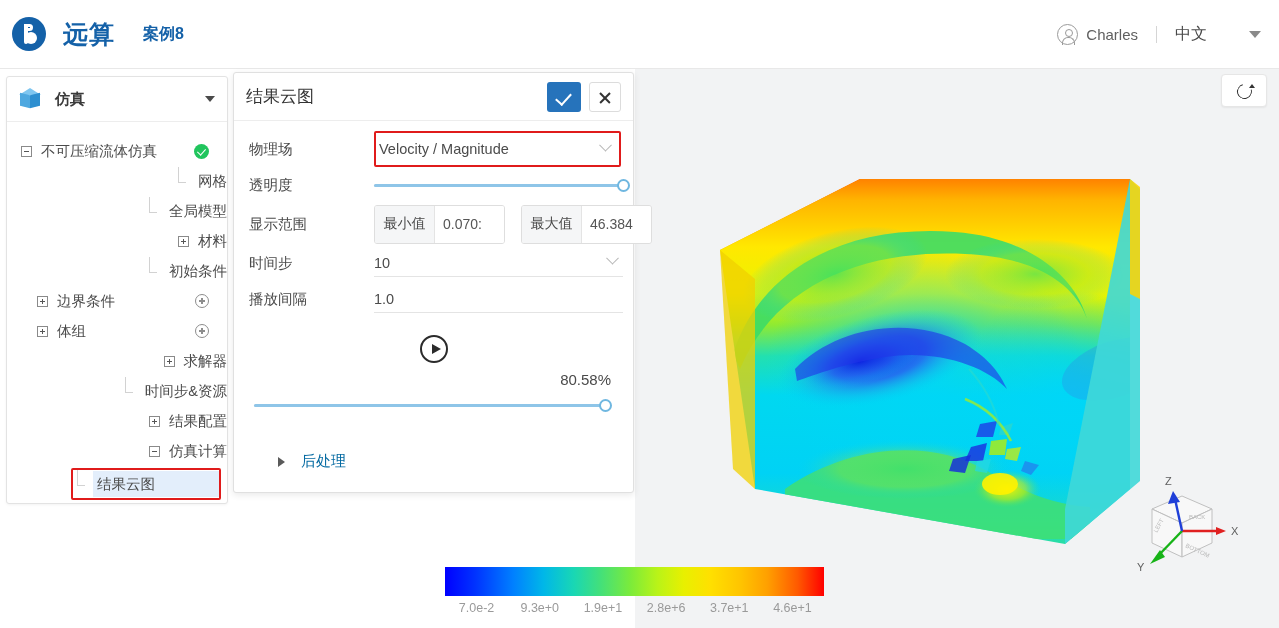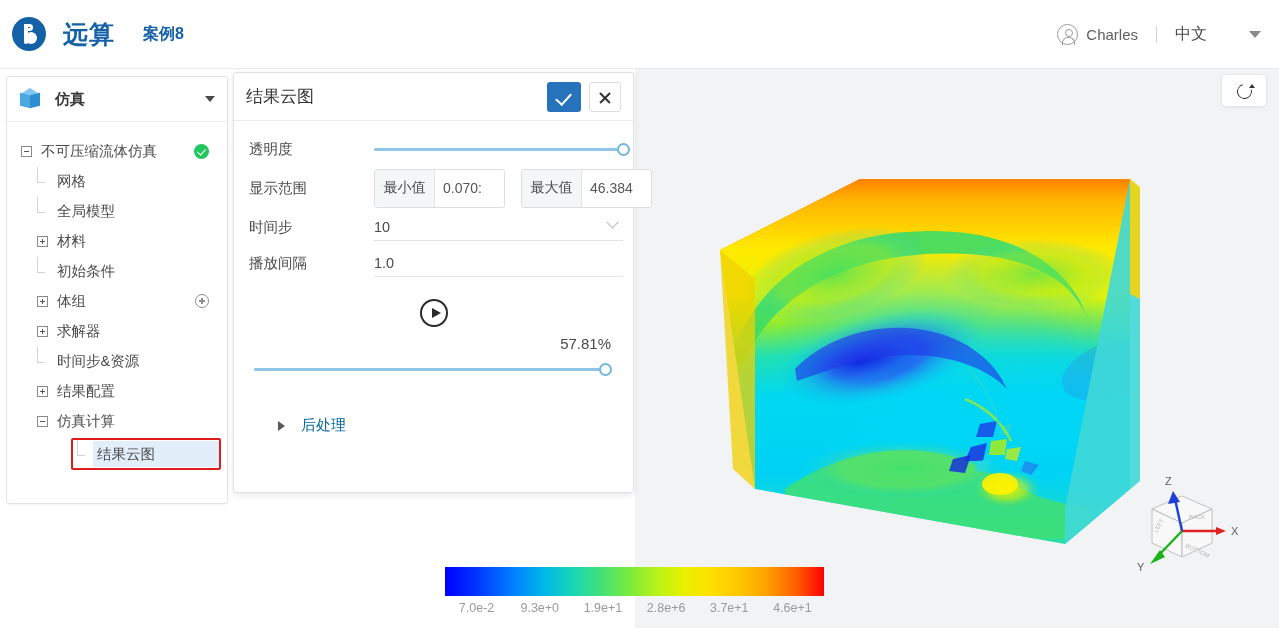--- a/index.html
+++ b/index.html
@@ -121,21 +121,21 @@
     width: 11px; height: 11px; flex: none; margin-right: 9px; position: relative;
   }
   .leaf-stem::before {
     content: ""; position: absolute; left: 0; top: -9px;
     width: 1px; height: 16px; background: #d2d2d2;
   }
   .leaf-stem::after {
     content: ""; position: absolute; left: 0; top: 6px;
     width: 8px; height: 1px; background: #d2d2d2;
   }
-  .tree-row.indent { padding-left: 30px; }
+  .tree-row.indent { padding-left: 30px; justify-content: flex-end; }
   .tree-label { white-space: nowrap; }
   .status-ok {
     margin-left: auto; margin-right: 18px;
     width: 15px; height: 15px; border-radius: 50%; background: #21c55d;
     position: relative; flex: none;
   }
   .status-ok::after {
     content: ""; position: absolute; left: 4.5px; top: 3px;
     width: 4px; height: 7px; border: solid #fff; border-width: 0 1.7px 1.7px 0;
     transform: rotate(42deg);
@@ -370,20 +370,25 @@
     <div class="tree-row indent">
       <span class="box-toggle plus"></span>
       <span class="tree-label">材料</span>
     </div>
 
     <div class="tree-row indent">
       <span class="leaf-stem"></span>
       <span class="tree-label">初始条件</span>
     </div>
 
+    <div class="tree-row indent">
+      <span class="box-toggle plus"></span>
+      <span class="tree-label">边界条件</span>
+      <span class="plus-circle"></span>
+    </div>
 
     <div class="tree-row indent">
       <span class="box-toggle plus"></span>
       <span class="tree-label">体组</span>
       <span class="plus-circle"></span>
     </div>
 
     <div class="tree-row indent">
       <span class="box-toggle plus"></span>
       <span class="tree-label">求解器</span>
@@ -415,20 +420,31 @@
   <div id="panel-header">
     <div id="panel-title">结果云图</div>
     <div id="panel-actions">
       <div id="btn-confirm"></div>
       <div id="btn-cancel"></div>
     </div>
   </div>
 
   <div id="panel-body">
 
+    <div class="form-row">
+      <div class="form-label">物理场</div>
+      <div class="form-ctrl">
+        <div id="field-highlight">
+          <div class="select-line nb">
+            <span>Velocity / Magnitude</span>
+            <span class="chev"></span>
+          </div>
+        </div>
+      </div>
+    </div>
 
     <div class="form-row">
       <div class="form-label">透明度</div>
       <div class="form-ctrl">
         <div class="slider" id="transp-slider">
           <div class="track"></div>
           <div class="fill" style="width:100%"></div>
           <div class="knob" style="left:100%"></div>
         </div>
       </div>
@@ -467,21 +483,21 @@
           <span>1.0</span>
         </div>
       </div>
     </div>
 
     <div id="play-row">
       <div id="play-btn"></div>
     </div>
 
     <div id="pct-row">
-      <span>57.81%</span>
+      <span>80.58%</span>
     </div>
 
     <div id="progress-wrap">
       <div class="slider">
         <div class="track"></div>
         <div class="fill" style="width:100%"></div>
         <div class="knob" style="left:100%"></div>
       </div>
     </div>
 

